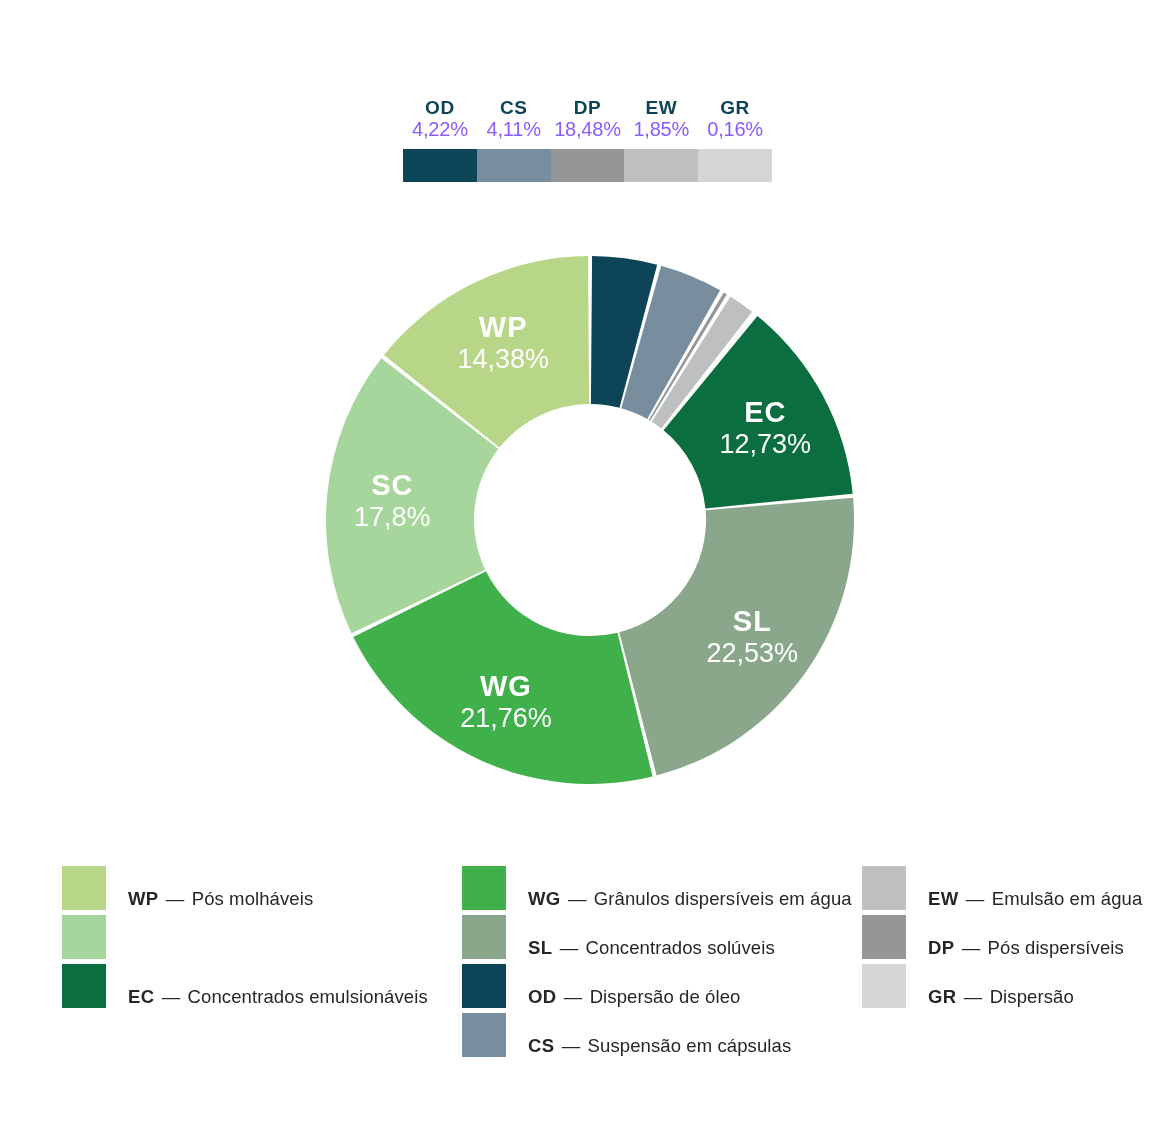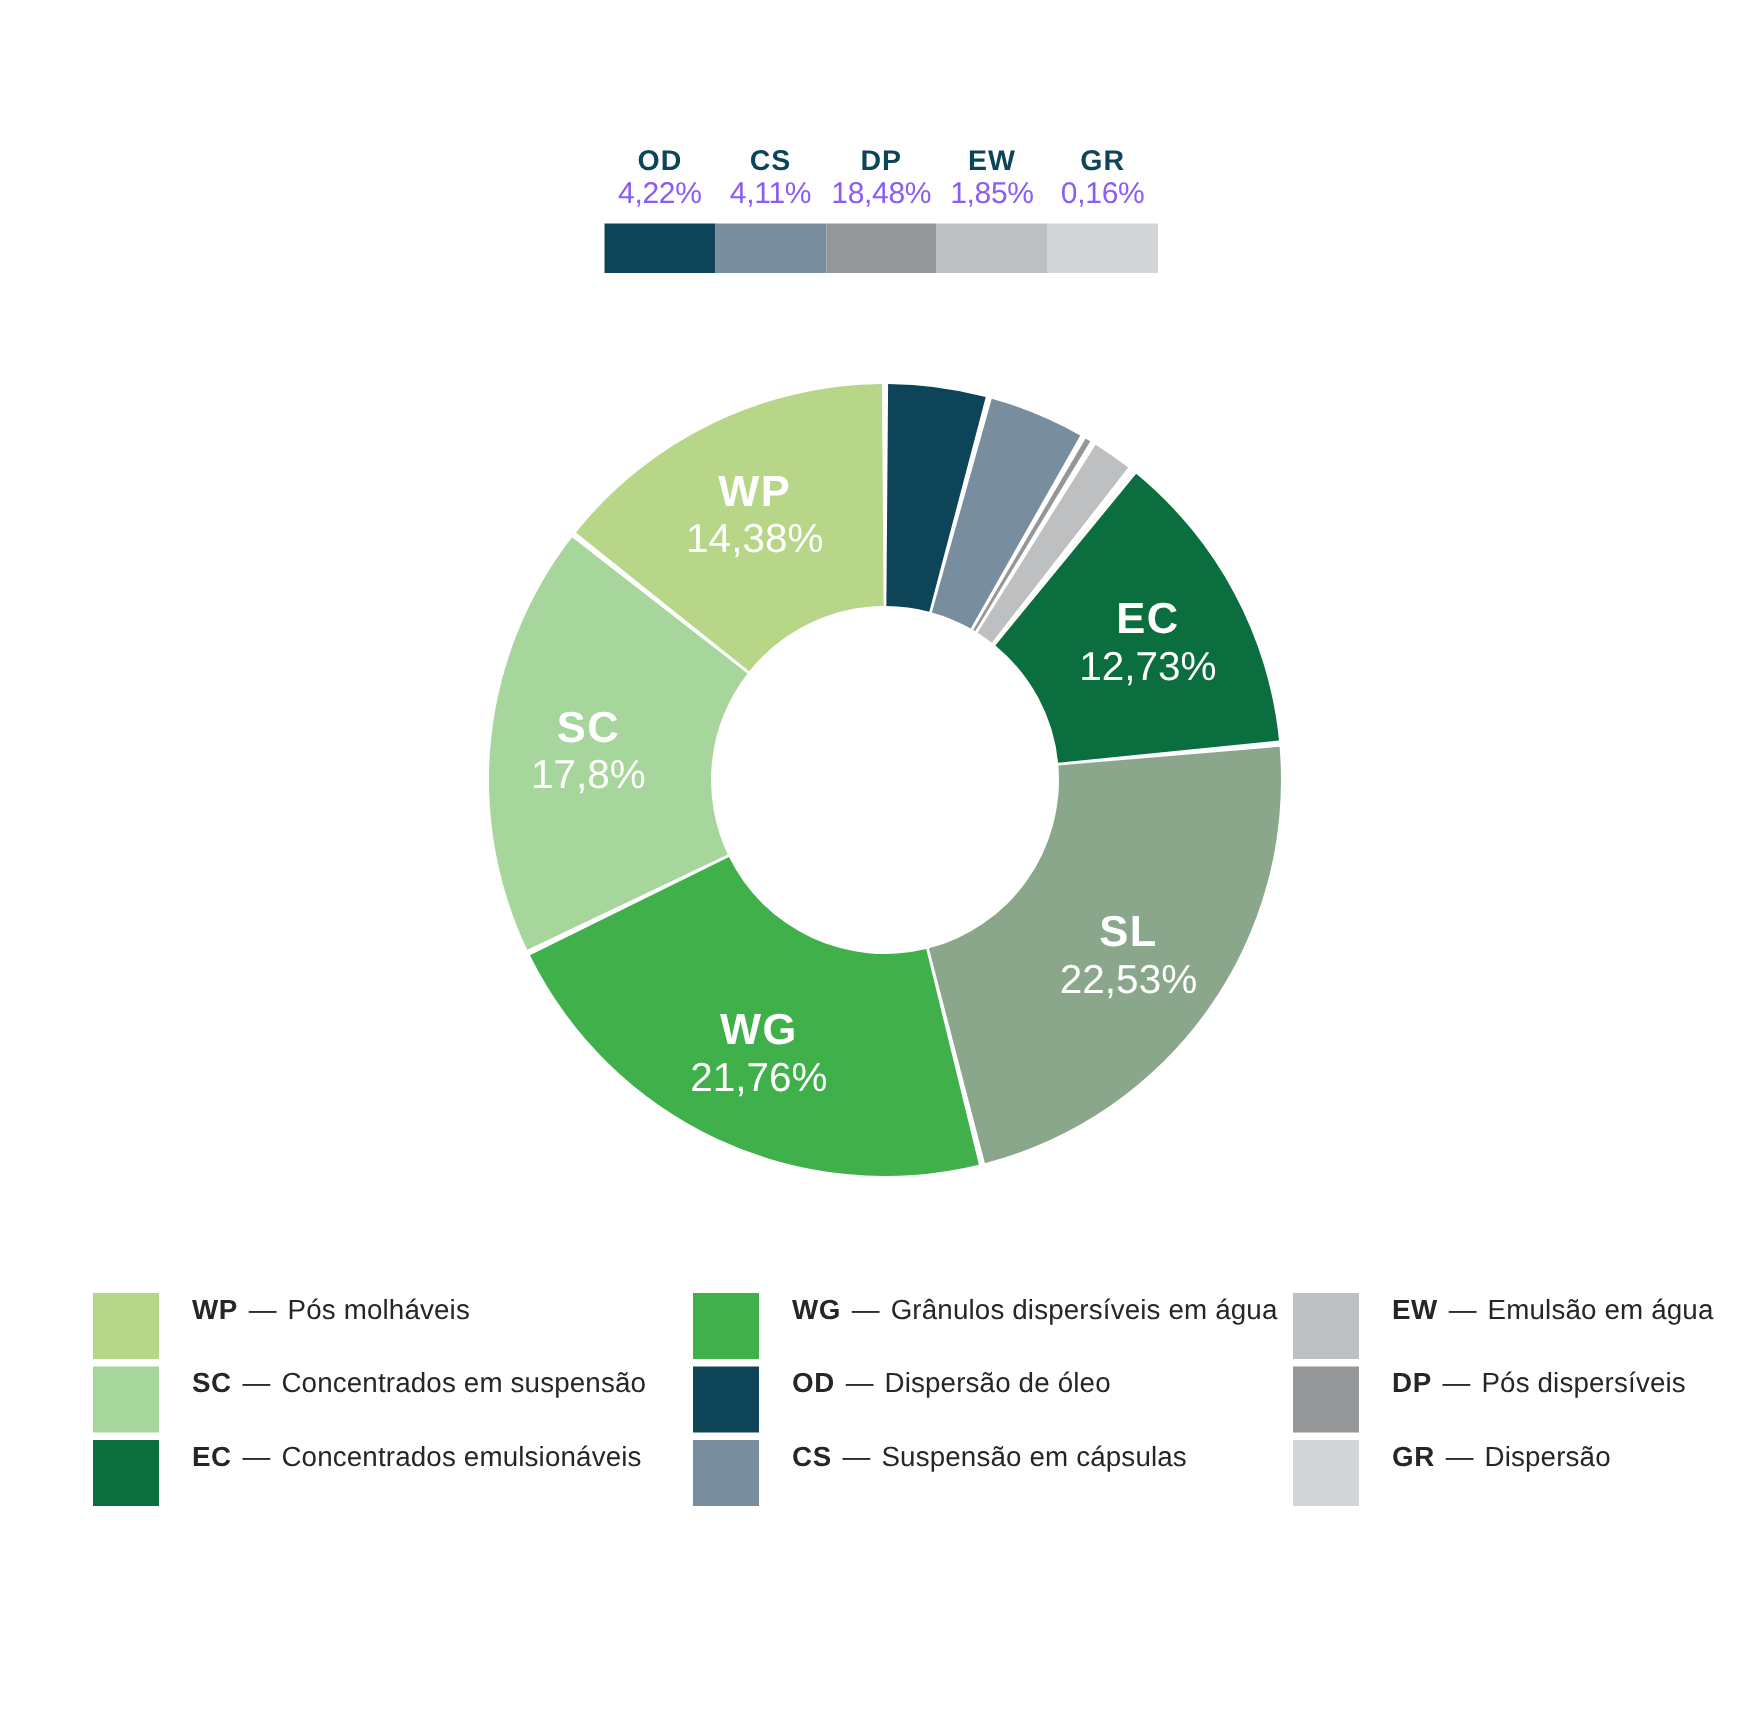--- a/index.html
+++ b/index.html
@@ -83,21 +83,21 @@
     left: 62px;
     top: 862px;
     width: 1060px;
     display: flex;
     gap: 0px;
   }
   .legend-column { width: 400px; }
   .legend-column.col-3 { width: 260px; }
   .legend-item {
     display: flex;
-    align-items: flex-start;
+    align-items: flex-end;
     height: 48px;
     margin-bottom: 1px;
   }
   .legend-swatch {
     width: 44px;
     height: 44px;
     flex: 0 0 44px;
   }
   .legend-text {
     margin-left: 22px;
@@ -177,33 +177,36 @@
 </div>
 
 <div id="chart-legend">
     <div class="legend-column">
       <div class="legend-item">
         <div class="legend-swatch" style="background: rgb(184, 214, 135);"></div>
         <div class="legend-text"><span class="code">WP</span><span class="dash"> — </span><span>Pós molháveis</span></div>
       </div>
       <div class="legend-item">
         <div class="legend-swatch" style="background: rgb(166, 214, 155);"></div>
-        <div class="legend-text"><span class="code">SC</span><span class="dash"> — </span><span>Concentrados em suspensão</span></div>
       </div>
       <div class="legend-item">
         <div class="legend-swatch" style="background: rgb(11, 110, 62);"></div>
         <div class="legend-text"><span class="code">EC</span><span class="dash"> — </span><span>Concentrados emulsionáveis</span></div>
       </div>
     </div>
     <div class="legend-column">
       <div class="legend-item">
         <div class="legend-swatch" style="background: rgb(63, 176, 74);"></div>
         <div class="legend-text"><span class="code">WG</span><span class="dash"> — </span><span>Grânulos dispersíveis em água</span></div>
       </div>
       <div class="legend-item">
+        <div class="legend-swatch" style="background: rgb(138, 167, 139);"></div>
+        <div class="legend-text"><span class="code">SL</span><span class="dash"> — </span><span>Concentrados solúveis</span></div>
+      </div>
+      <div class="legend-item">
         <div class="legend-swatch" style="background: rgb(13, 68, 88);"></div>
         <div class="legend-text"><span class="code">OD</span><span class="dash"> — </span><span>Dispersão de óleo</span></div>
       </div>
       <div class="legend-item">
         <div class="legend-swatch" style="background: rgb(120, 141, 158);"></div>
         <div class="legend-text"><span class="code">CS</span><span class="dash"> — </span><span>Suspensão em cápsulas</span></div>
       </div>
     </div>
     <div class="legend-column col-3">
       <div class="legend-item">

